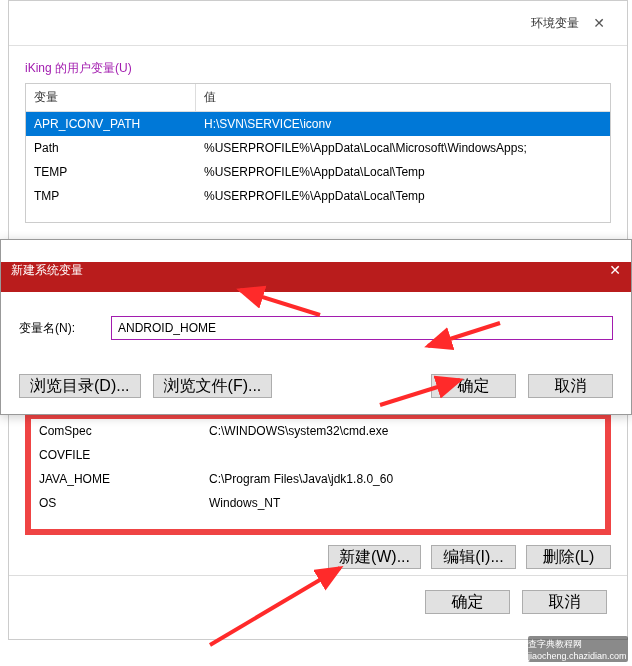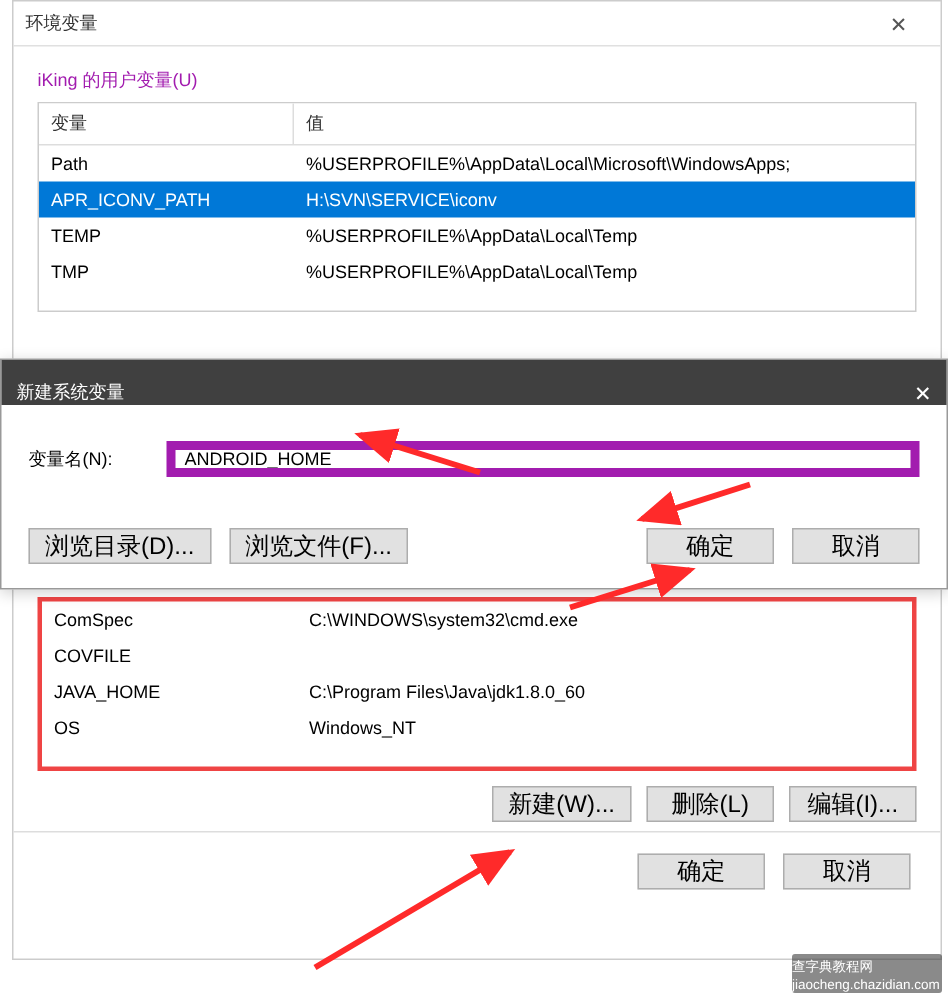--- a/index.html
+++ b/index.html
@@ -1,19 +1,19 @@
 <!DOCTYPE html>
 <html><head>
 <meta charset="utf-8">
 <style>
 * { box-sizing: border-box; margin: 0; padding: 0; }
 body { font-family: "Microsoft YaHei", "Segoe UI", sans-serif; font-size: 12px; background: #fff; width: 632px; height: 666px; overflow: hidden; position: relative; }
 
 .dialog { position: absolute; border: 1px solid #ccc; background: #fff; }
-.titlebar { height: 30px; display: flex; align-items: center; padding: 0 8px; border-bottom: 1px solid #e0e0e0; }
+.titlebar { height: 45px; display: flex; align-items: center; padding: 0 8px; border-bottom: 1px solid #e0e0e0; text-align: right; }
 .titlebar .title { flex: 1; font-size: 12px; color: #333; }
 .close-btn { width: 40px; height: 30px; display: flex; align-items: center; justify-content: center; color: #555; cursor: pointer; font-size: 14px; }
 
 .env-dialog { left: 8px; top: 0; width: 620px; height: 640px; }
 .section-label { padding: 14px 16px 6px 16px; color: #a21caf; }
 
 .grid { margin: 0 16px; border: 1px solid #ccc; background: #fff; }
 .grid-head { display: flex; background: #fff; border-bottom: 1px solid #ddd; align-items: center; }
 .grid-head .col { padding: 5px 8px; color: #333; font-weight: 400; }
 .col1 { width: 170px; border-right: 1px solid #ddd; }
@@ -21,31 +21,31 @@
 .grid-body { }
 .row { display: flex; padding: 3px 0; }
 .row .c1 { width: 170px; padding: 2px 8px; }
 .row .c2 { flex: 1; padding: 2px 8px; }
 .row.sel { background: #0078d7; color: #fff; }
 
 .btnrow { display: flex; gap: 10px; padding: 10px 16px 6px 16px; justify-content: flex-end; }
 .winbtn { min-width: 85px; height: 24px; padding: 0 10px; border: 1px solid #adadad; background: #e1e1e1; font-size: 16px; font-family: inherit; cursor: pointer; }
 
 .nv-dialog { position: absolute; left: 0; top: 239px; width: 632px; border: 1px solid #999; background: #fff; box-shadow: 0 2px 10px rgba(0,0,0,.2); }
-.nv-title { height: 30px; background: #404040; color: #fff; display: flex; align-items: flex-end; padding: 0 10px; }
+.nv-title { height: 30px; background: #b91c1c; color: #fff; display: flex; align-items: flex-start; padding: 0 10px; margin-top: 22px; }
 .nv-title span { flex: 1; }
 .nv-title .x { color: #fff; font-size: 14px; cursor: pointer; }
 .nv-body { padding: 24px 18px 10px 18px; }
 .formrow { display: flex; align-items: center; margin-bottom: 18px; }
 .formrow label { width: 92px; }
-.formrow input { flex: 1; height: 24px; border: 6px solid #a21caf; padding: 0 6px; font-family: inherit; font-size: 12px; }
+.formrow input { flex: 1; height: 24px; border: 1px solid #a21caf; padding: 0 6px; font-family: inherit; font-size: 12px; }
 .nv-btns { display: flex; gap: 12px; padding: 6px 18px 16px 18px; }
 .nv-btns .spacer { flex: 1; }
 
-.sys-grid { margin: 0 16px; border: 3px solid #ef4444; }
+.sys-grid { margin: 0 16px; border: 6px solid #ef4444; }
 .sys-rows { height: 110px; overflow: auto; }
 
 .footer-btns { display: flex; justify-content: flex-end; gap: 12px; padding: 14px 20px; border-top: 1px solid #ddd; }
 
 .arrow { position: absolute; pointer-events: none; }
 .arrow svg { width: 100%; height: 100%; }
 
 .watermark { position: absolute; right: 4px; bottom: 4px; width: 100px; height: 26px; background: rgba(60,60,60,.6); color: #fff; font-size: 9px; display: flex; align-items: center; justify-content: center; border-radius: 2px; }
 </style>
 </head>
@@ -58,27 +58,27 @@
   </div>
 
   <div class="section-label">iKing 的用户变量(U)</div>
 
   <div class="grid" style="height:140px;">
     <div class="grid-head">
       <div class="col col1">变量</div>
       <div class="col col2">值</div>
     </div>
     <div class="grid-body">
+      <div class="row sel">
+        <div class="c1">APR_ICONV_PATH</div>
+        <div class="c2">H:\SVN\SERVICE\iconv</div>
+      </div>
       <div class="row">
         <div class="c1">Path</div>
         <div class="c2">%USERPROFILE%\AppData\Local\Microsoft\WindowsApps;</div>
-      </div>
-      <div class="row sel">
-        <div class="c1">APR_ICONV_PATH</div>
-        <div class="c2">H:\SVN\SERVICE\iconv</div>
       </div>
       <div class="row">
         <div class="c1">TEMP</div>
         <div class="c2">%USERPROFILE%\AppData\Local\Temp</div>
       </div>
       <div class="row">
         <div class="c1">TMP</div>
         <div class="c2">%USERPROFILE%\AppData\Local\Temp</div>
       </div>
     </div>
@@ -102,22 +102,22 @@
       </div>
       <div class="row">
         <div class="c1">OS</div>
         <div class="c2">Windows_NT</div>
       </div>
     </div>
   </div>
 
   <div class="btnrow">
     <button class="winbtn">新建(W)...</button>
+    <button class="winbtn">编辑(I)...</button>
     <button class="winbtn">删除(L)</button>
-    <button class="winbtn">编辑(I)...</button>
   </div>
 
   <div class="footer-btns">
     <button class="winbtn">确定</button>
     <button class="winbtn">取消</button>
   </div>
 </div>
 
 <div class="nv-dialog">
   <div class="nv-title">

